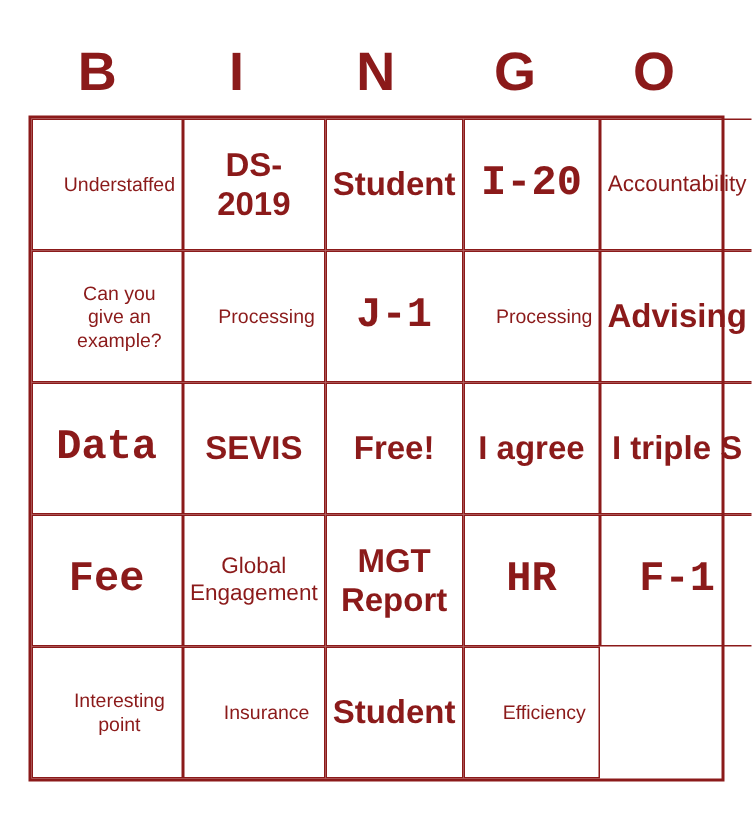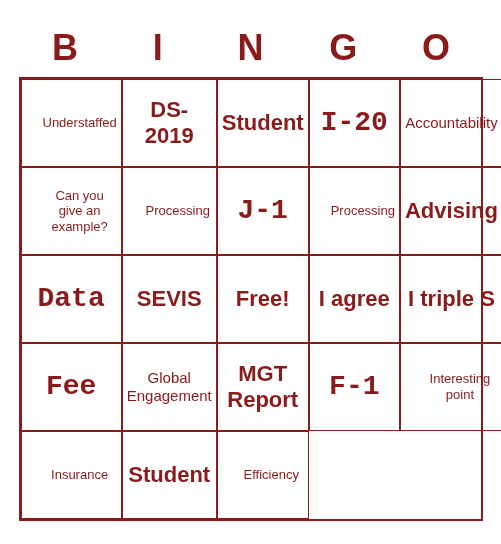--- a/index.html
+++ b/index.html
@@ -139,20 +139,23 @@
       <div class="bingo-cell">
         <span class="cell-text text-large">Fee</span>
       </div>
       <div class="bingo-cell">
         <span class="cell-text text-xsmall">Global Engagement</span>
       </div>
       <div class="bingo-cell">
         <span class="cell-text text-medium">MGT Report</span>
       </div>
       <div class="bingo-cell">
+        <span class="cell-text text-large">HR</span>
+      </div>
+      <div class="bingo-cell">
         <span class="cell-text text-large">F-1</span>
       </div>
       <div class="bingo-cell">
         <span class="cell-text text-small">Interesting point</span>
       </div>
       <div class="bingo-cell">
         <span class="cell-text text-small">Insurance</span>
       </div>
       <div class="bingo-cell">
         <span class="cell-text text-medium">Student</span>

